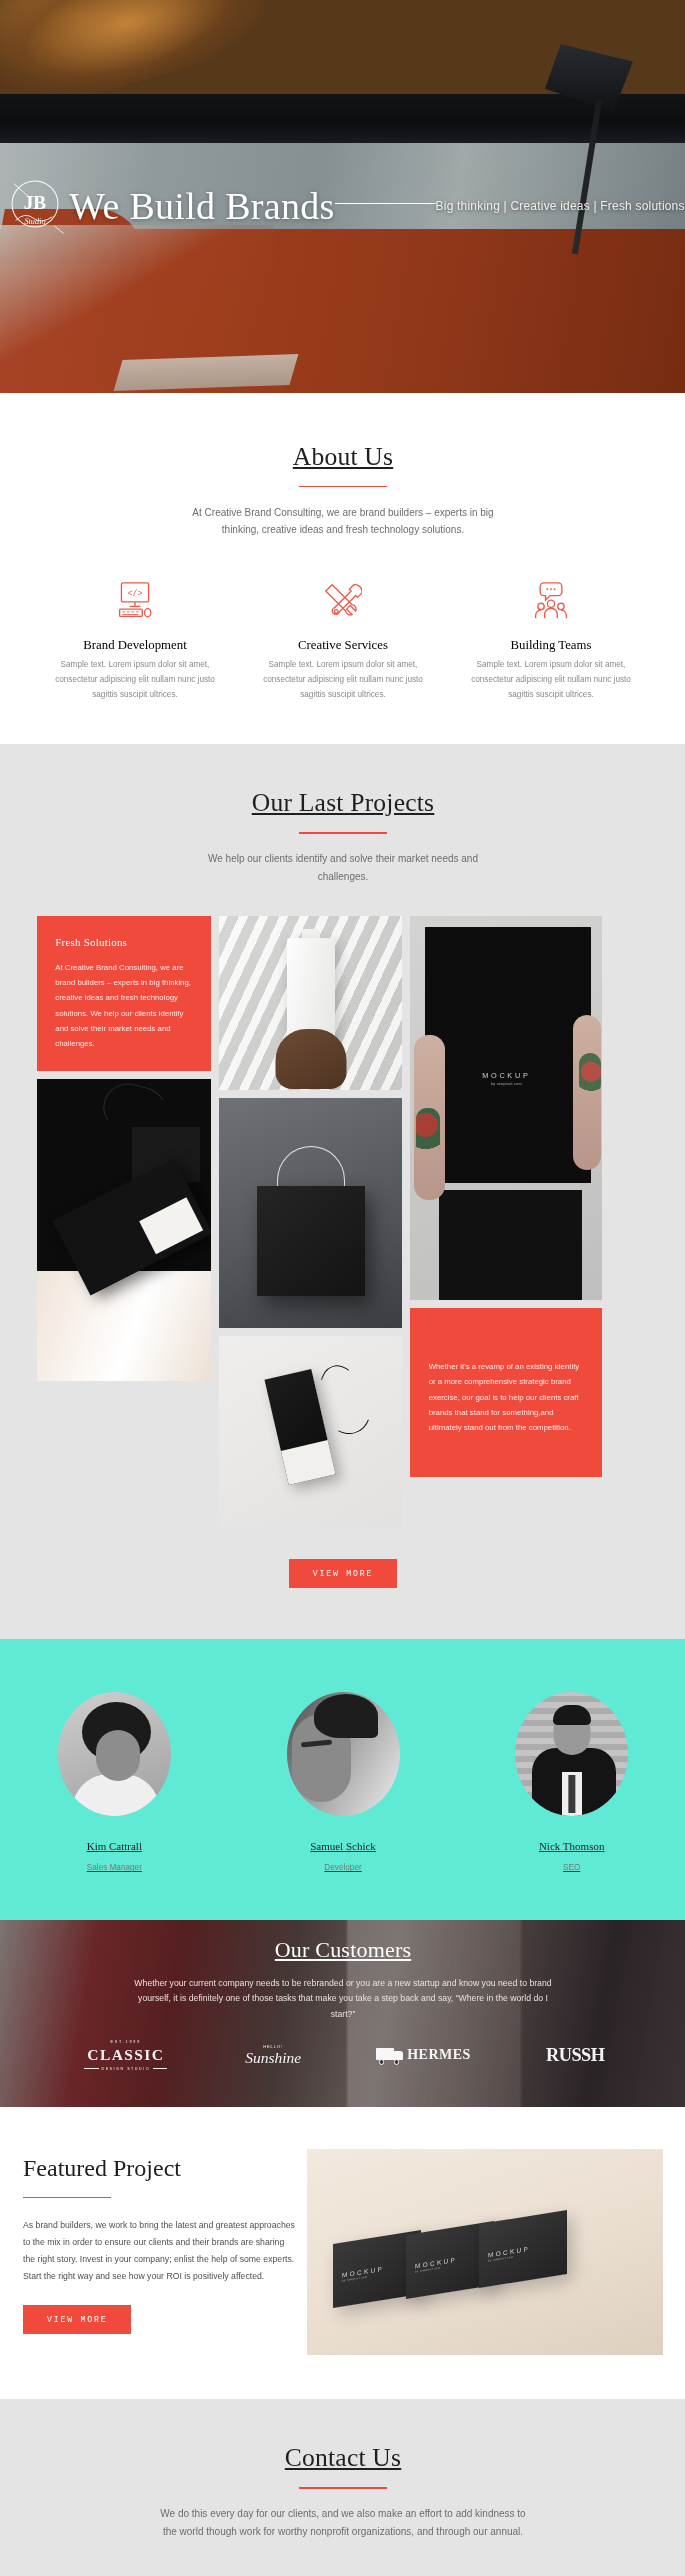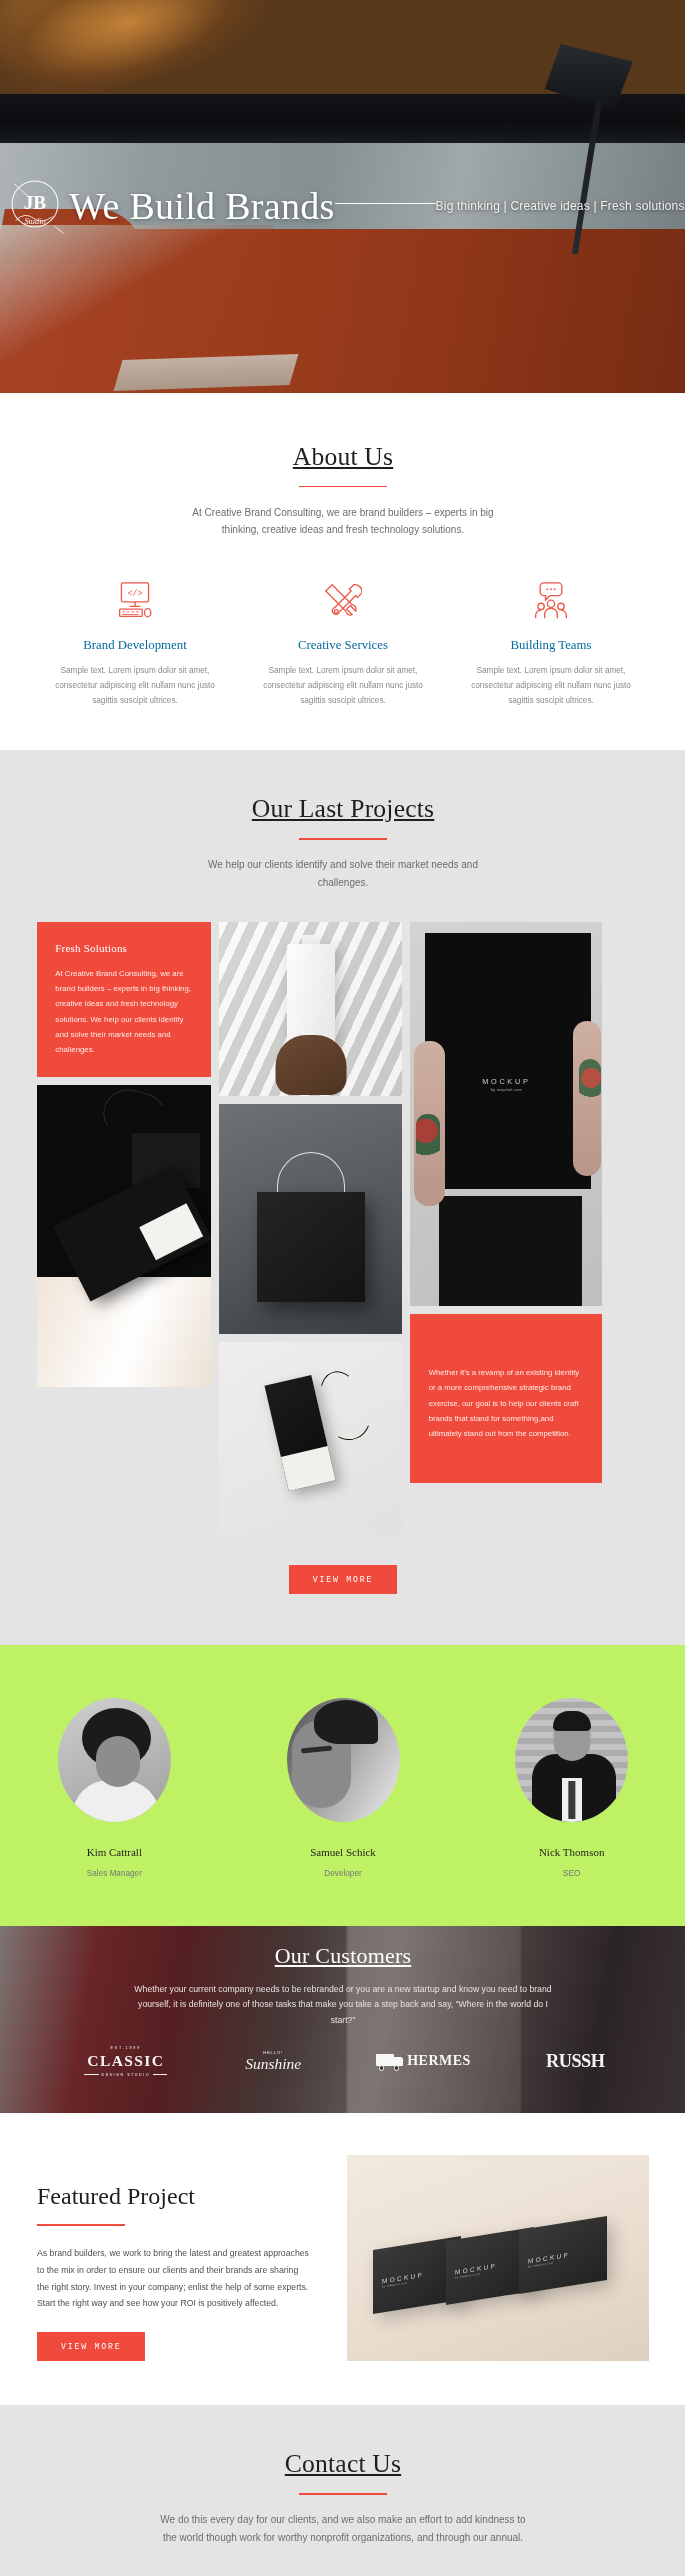--- a/index.html
+++ b/index.html
@@ -92,21 +92,21 @@
     font-size:10px; line-height:1.75; color:#6d6d6d; text-align:center;
     max-width:302px; margin:0 auto;
   }
 
   
   .about { background:#fff; padding:49px 0 42px; }
   .services { display:flex; margin-top:40px; padding:0 31px; }
   .service { flex:1; text-align:center; padding:0 12.8px; }
   .svc-icon { height:44px; display:flex; align-items:center; justify-content:center; margin-bottom:14.6px;}
   .svc-name {
-    font-family:"Liberation Serif", serif; font-size:12.8px; color:#0369a1; margin-bottom:10px; font-weight:400;
+    font-family:"Liberation Serif", serif; font-size:12.8px; color:#000000; margin-bottom:4px; font-weight:400;
   }
   .svc-text { font-size:8.2px; line-height:1.85; color:#8a8a8a; }
 
   
   .projects { background:#e4e4e4; padding:44px 0 51px; }
   .grid { display:flex; gap:8.2px; padding:0 37px; margin-top:31px; align-items:flex-start; }
   .col { display:flex; flex-direction:column; gap:8.2px; }
   .c1 { width:174px; } .c2 { width:183px; } .c3 { width:192px; }
   .tile { position:relative; overflow:hidden; }
   .red-card { background:#ef4a3c; color:#fff; padding:20px 18.3px; }
@@ -166,21 +166,21 @@
     border:1.8px solid #15150f; border-radius:50% 50% 50% 50%/60% 60% 40% 40%;
     border-color:#15150f transparent #15150f transparent; transform:rotate(-20deg); }
 
   .btn {
     display:inline-block; background:#ef4a3c; color:#fff; font-size:8.2px; letter-spacing:1.8px;
     padding:10px 24px; border:none; cursor:pointer; font-family:Liberation Mono, monospace;
   }
   .btn-center { text-align:center; margin-top:31px; }
 
   
-  .team { background:#bef264; padding:53px 0 48px; display:flex; }
+  .team { background:#5eead4; padding:53px 0 48px; display:flex;text-decoration:underline; }
   .member { flex:1; text-align:center; }
   .avatar { width:113px; height:124px; border-radius:50%; margin:0 auto 24px; overflow:hidden; position:relative;
             background:#b9b9b9; filter:grayscale(1); }
   .av1 { background:linear-gradient(160deg,#cfcfcf,#9e9e9e); }
   .av1 .hair{ position:absolute; left:24px; top:9.1px; width:69px; height:60px; background:#1b1b1b; border-radius:50%; }
   .av1 .face{ position:absolute; left:38px; top:38px; width:44px; height:51px; background:#8d8d8d; border-radius:22px; }
   .av1 .body{ position:absolute; left:14.6px; bottom:0; width:88px; height:42px; background:#efefef; border-radius:37px 37px 0 0; }
   .av2 { background:linear-gradient(120deg,#4a4a4a 0%,#9d9d9d 45%,#efefef 100%); }
   .av2 .face{ position:absolute; left:5.5px; top:22px; width:59px; height:88px; background:#8a8a8a; border-radius:31px; }
   .av2 .hair{ position:absolute; left:27.4px; top:1.8px; width:64px; height:44px; background:#1d1d1d; border-radius:50% 50% 10% 40%; }
@@ -216,21 +216,21 @@
   .logo-herm { display:flex; align-items:center; gap:3.7px; }
   .truck { width:27.4px; height:18.3px; position:relative; }
   .truck .box{ position:absolute; left:0; top:1.8px; width:17.4px; height:12px; background:#fff; border-radius:0.9px;}
   .truck .cab{ position:absolute; left:16.5px; top:4.6px; width:10px; height:9.1px; background:#fff; border-radius:0.9px 2.7px 0.9px 0.9px;}
   .truck .w1,.truck .w2{ position:absolute; bottom:0; width:5.5px; height:5.5px; border:1.4px solid #fff; border-radius:50%; background:#3a2f2e;}
   .truck .w1{ left:2.7px; } .truck .w2{ left:17.4px; }
   .logo-herm .nm { font-family:"Liberation Serif", serif; font-weight:bold; font-size:14px; letter-spacing:0.5px; }
   .logo-russh { font-family:"Liberation Serif", serif; font-weight:bold; font-size:18.3px; letter-spacing:-0.5px; }
 
   
-  .featured { background:#fff; padding:42px 37px 44px; display:flex; gap:36px; align-items:flex-end; }
+  .featured { background:#fff; padding:42px 23px 44px; display:flex; gap:10px; align-items:flex-start; }
   .feat-left { width:274px; padding-top:5.5px; }
   .feat-left h2 { font-family:"Liberation Serif", serif; font-size:24px; font-weight:400; color:#1f1f1f; }
   .feat-left .rule { width:88px; height:1.8px; background:#ef4a3c; margin:14.6px 0 18.3px; }
   .feat-left p { font-size:8.7px; line-height:1.95; color:#4f4f4f; margin-bottom:20px; }
   .feat-img { flex:1; height:206px; position:relative; overflow:hidden;
     background:linear-gradient(160deg,#f2eadf 0%,#e9ddcf 60%,#ded0bf 100%); }
   .bcard{ position:absolute; background:linear-gradient(150deg,#3a3a3a,#222); box-shadow:5.5px 7.3px 16.5px rgba(0,0,0,.22); }
   .bcard .lbl{ position:absolute; left:9.1px; top:46%; color:#d6d6d6; font-size:6.4px; letter-spacing:2.3px;}
   .bcard .lbl small{ display:block; font-size:2.7px; letter-spacing:0.4px; margin-top:0.9px; opacity:.8;}
   .bc1{ left:25.6px; top:88px; width:88px; height:64px; transform:skewY(-9deg); }

